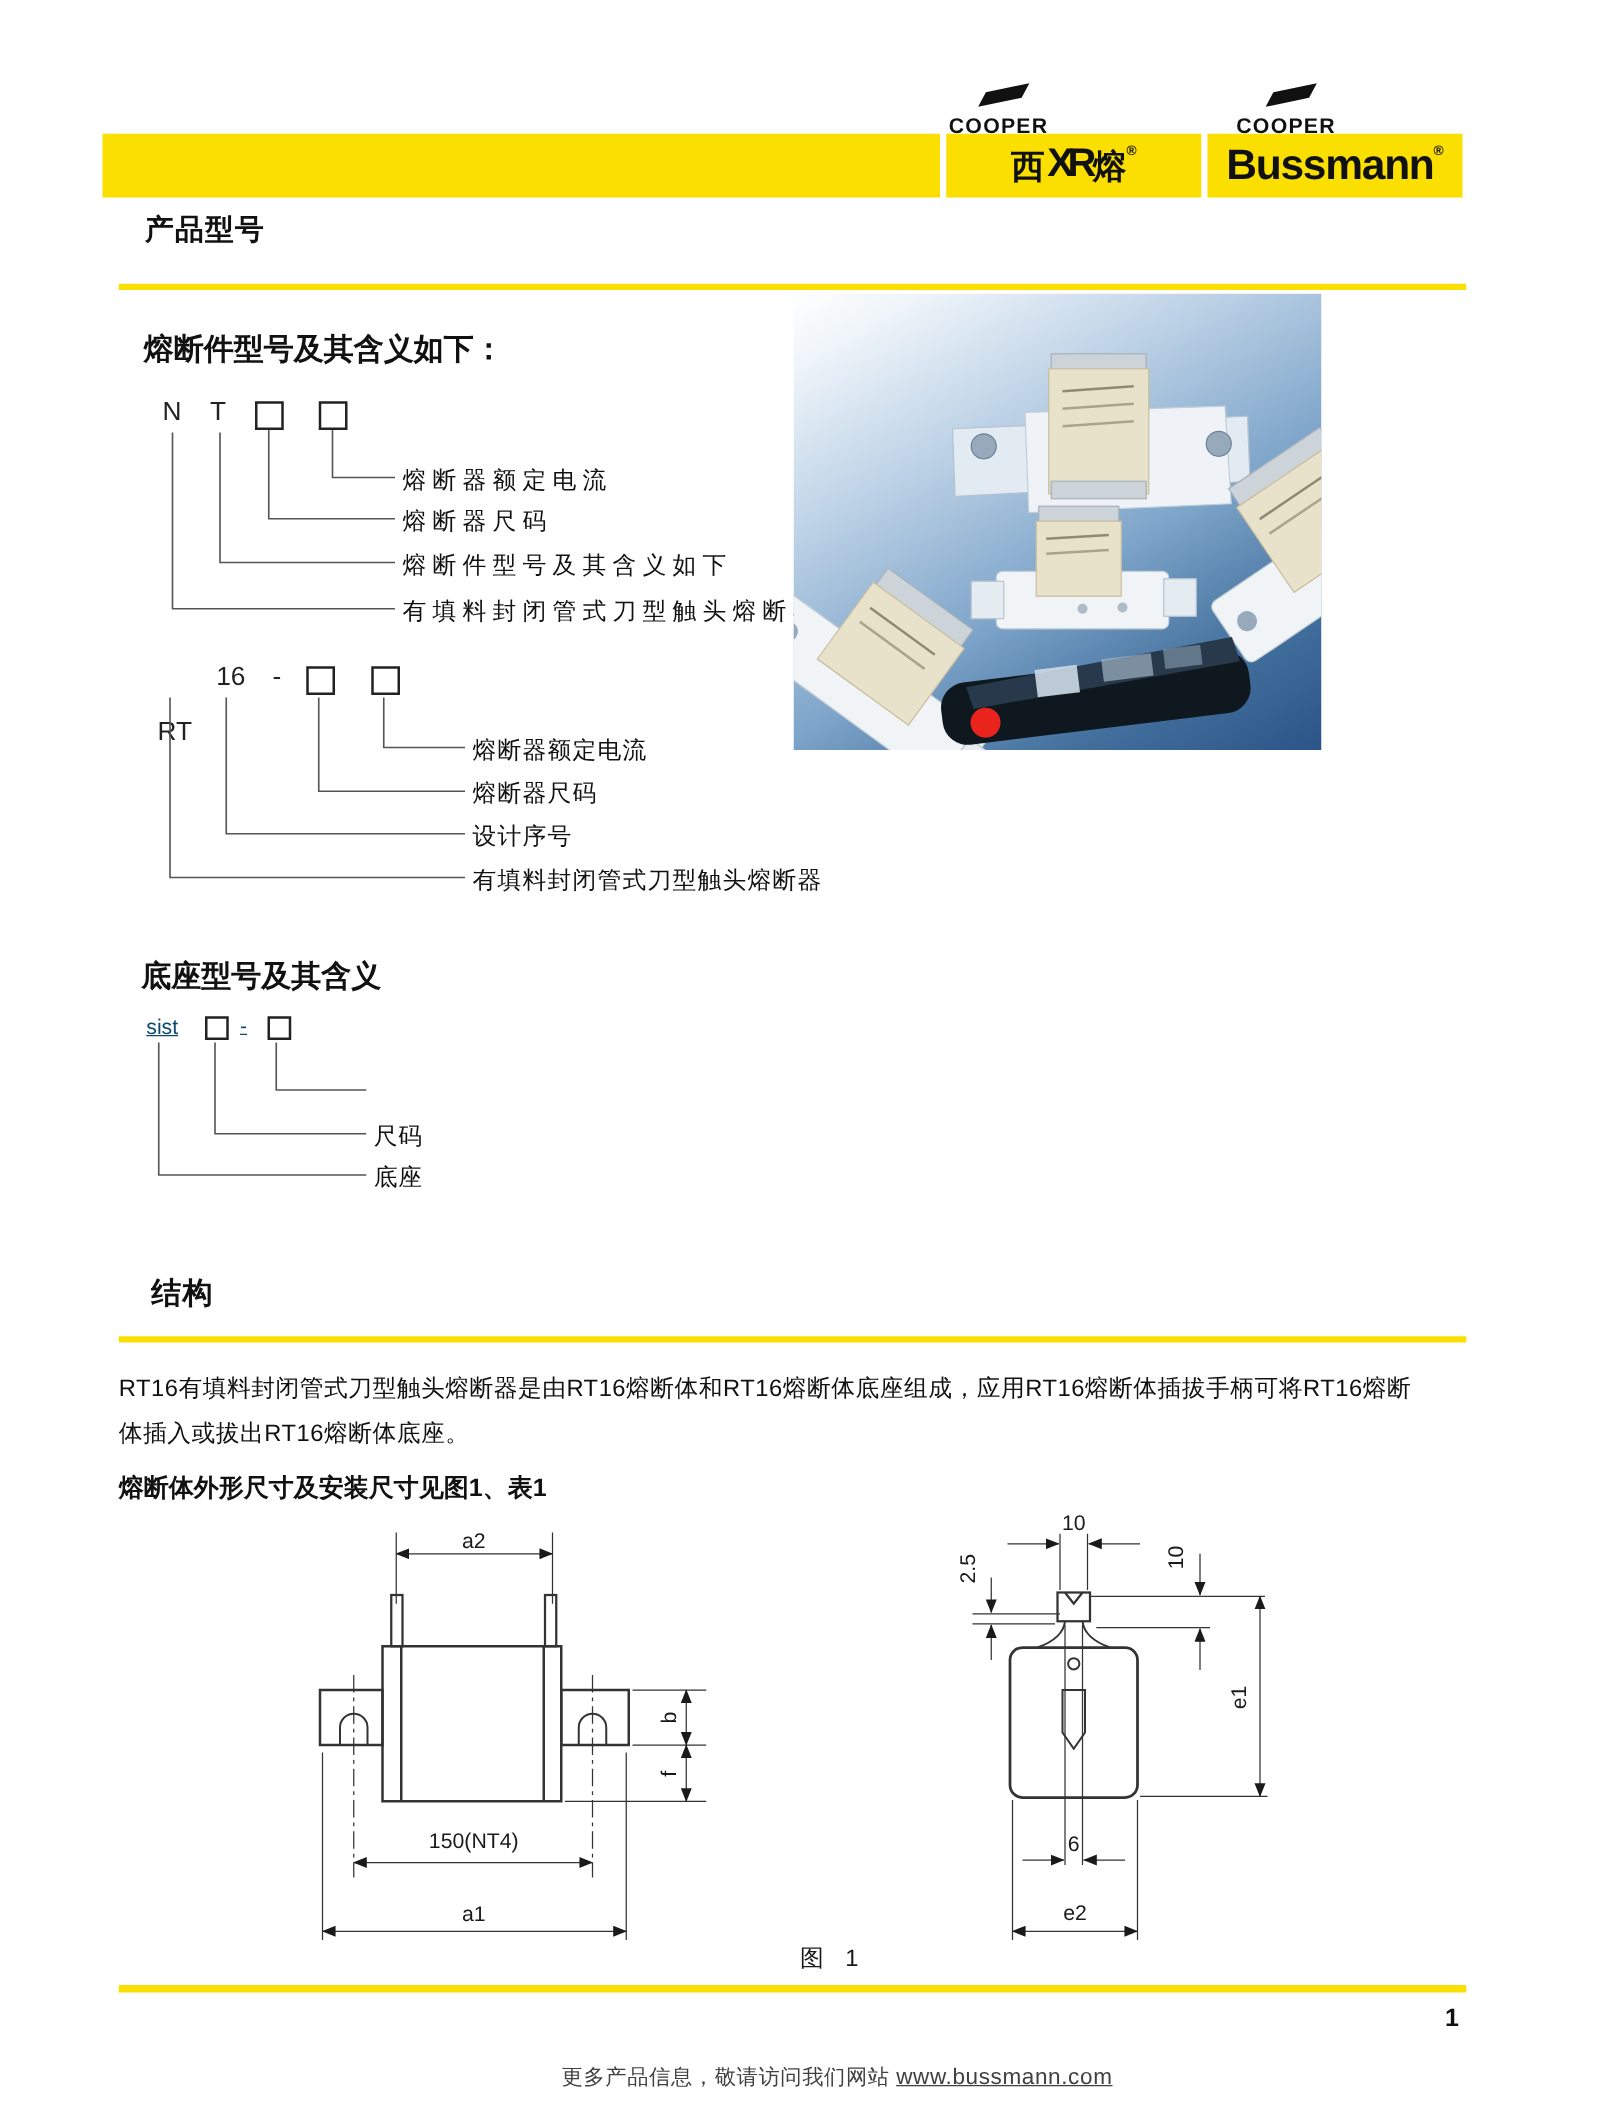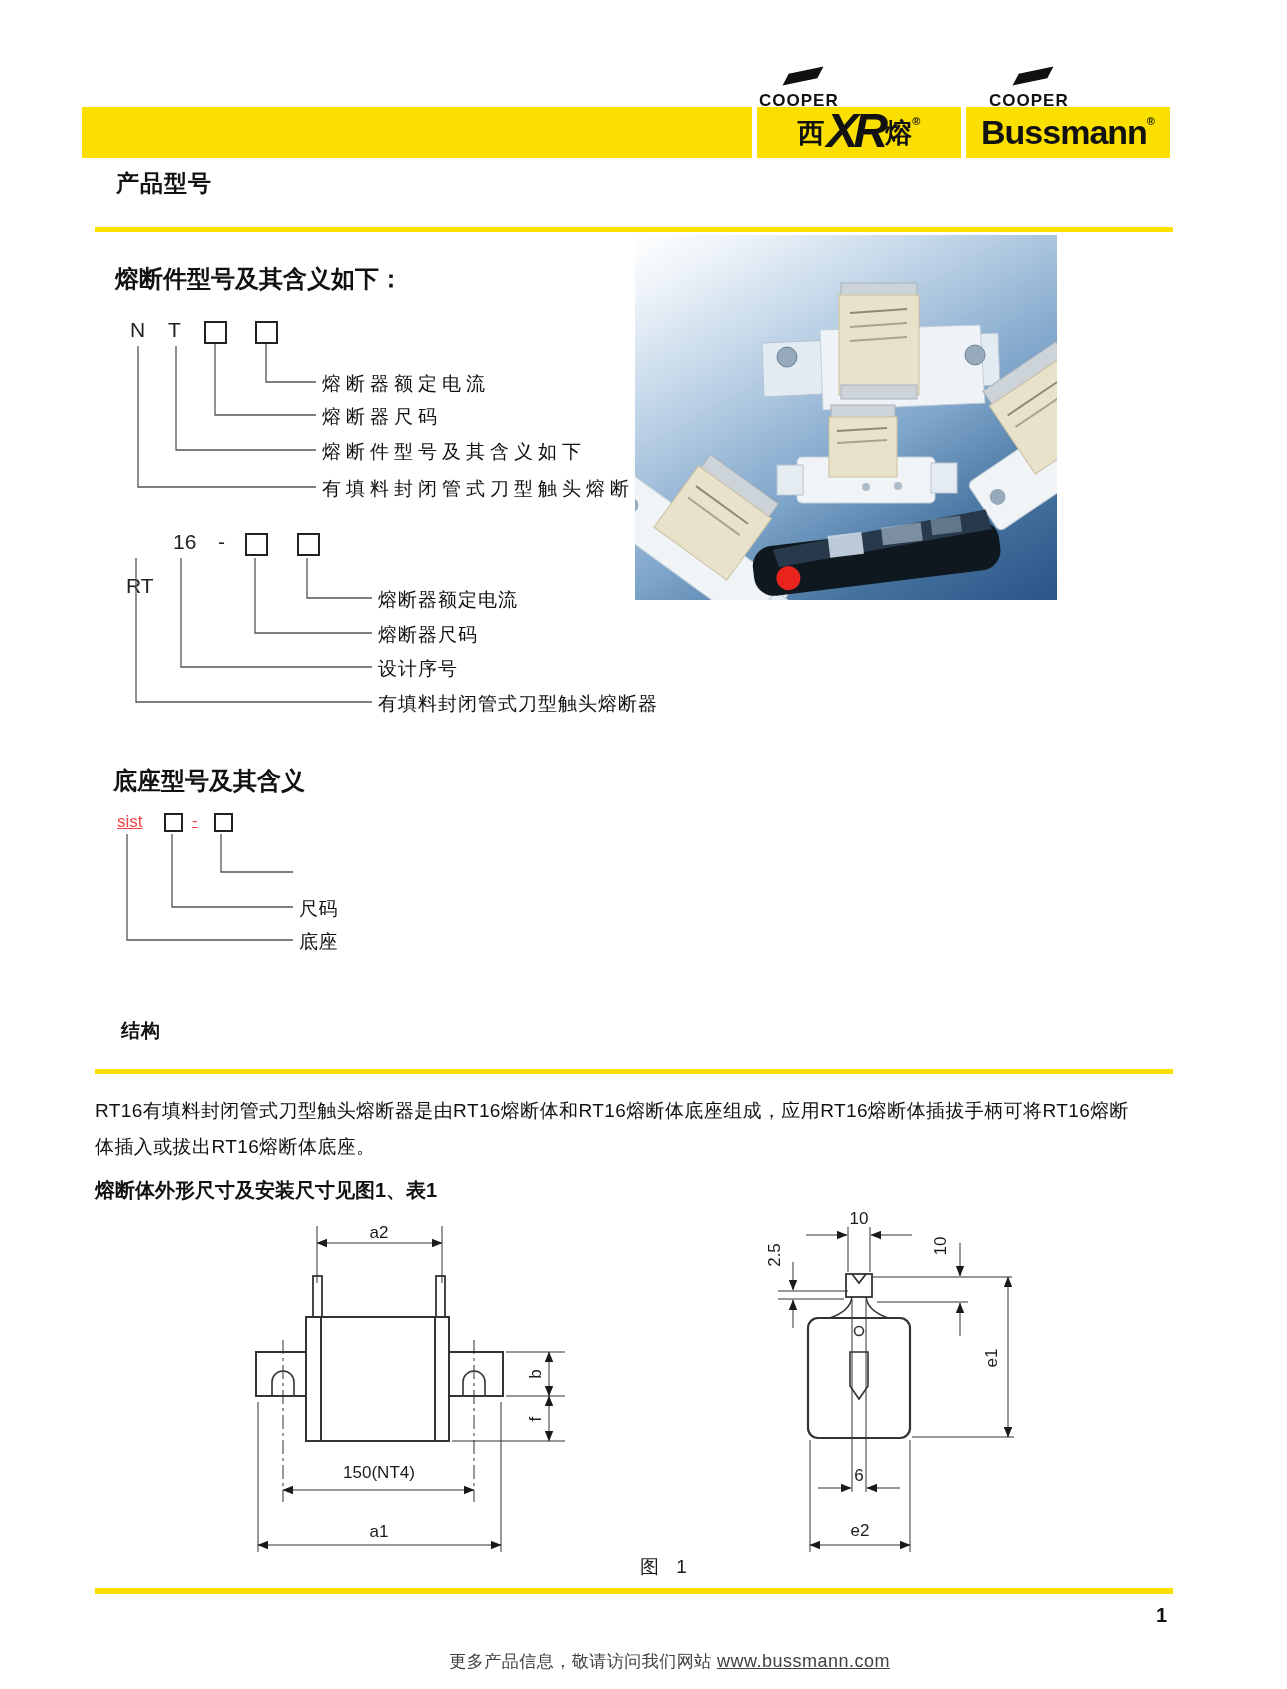--- a/index.html
+++ b/index.html
@@ -4,30 +4,30 @@
 <style>
   html,body{margin:0;padding:0;background:#888;}
   .page{position:relative;width:1287px;height:1689px;background:#ffffff;margin:0 auto;overflow:hidden;
         font-family:"Liberation Sans","DejaVu Sans",sans-serif;color:#111;}
   
   .ybar{position:absolute;background:#fadf00;}
   .cooper{position:absolute;font-size:17px;font-weight:900;letter-spacing:1px;color:#111;}
   .flag{position:absolute;width:30px;height:12px;background:#111;transform:skewX(-38deg) rotate(-14deg);}
   .logo-block{position:absolute;display:flex;align-items:center;justify-content:center;background:#fadf00;}
   .xr-xi,.xr-rong{font-size:27px;font-weight:900;}
-  .xr-xr{font-size:48px;font-weight:900;font-style:italic;letter-spacing:-5px;margin:0 2px 4px 2px;}
+  .xr-xr{font-size:32px;font-weight:900;letter-spacing:-5px;margin:0 2px 4px 2px;}
   .reg{font-size:11px;font-weight:700;position:relative;top:-12px;}
   .buss{font-size:34px;font-weight:900;letter-spacing:-1px;}
   
   .h1{position:absolute;font-size:23px;font-weight:bold;letter-spacing:1px;}
   .h2{position:absolute;font-size:24px;font-weight:bold;}
   .rule{position:absolute;height:5px;background:#fadf00;}
   
   .code{position:absolute;font-size:21px;color:#222;}
-  .code-s{position:absolute;font-size:17px;color:#ef4444;text-decoration:underline;}
+  .code-s{position:absolute;font-size:17px;color:#0c4a6e;text-decoration:underline;}
   .sq{position:absolute;width:19px;height:19px;border:2px solid #222;background:#fff;}
   .sq-s{position:absolute;width:15px;height:15px;border:2px solid #222;background:#fff;}
   
   .lbl{position:absolute;font-size:19px;letter-spacing:5px;color:#111;white-space:nowrap;}
   .lbl2{position:absolute;font-size:19px;letter-spacing:1px;color:#111;white-space:nowrap;}
   .lbl3{position:absolute;font-size:19px;letter-spacing:0.5px;color:#111;white-space:nowrap;}
   
   .para{position:absolute;font-size:19px;letter-spacing:0.4px;color:#111;white-space:nowrap;}
   
   .photo{position:absolute;left:635px;top:235px;width:422px;height:365px;
@@ -152,21 +152,21 @@
         <rect x="118" y="296" width="248" height="50" rx="20" fill="#10181f"></rect>
         <polygon points="140,300 356,286 360,306 144,318" fill="#27394a"></polygon>
         <rect x="196" y="293" width="34" height="22" fill="#cdd9e5" opacity="0.9"></rect>
         <rect x="250" y="291" width="40" height="18" fill="#9fb4c6" opacity="0.7"></rect>
         <rect x="300" y="289" width="30" height="16" fill="#8ba2b6" opacity="0.6"></rect>
         <circle cx="152" cy="330" r="12" fill="#e8241d"></circle>
       </g>
     </svg>
   </div>
 
-  <div class="h1" style="left:121px;top:1018px;font-size:19px;">结构</div>
+  <div class="h1" style="left:121px;top:1018px;font-size:24px;">结构</div>
   <div class="rule" style="left:95px;top:1069px;width:1078px;"></div>
 
   <div class="para" style="left:95px;top:1098px;">RT16有填料封闭管式刀型触头熔断器是由RT16熔断体和RT16熔断体底座组成，应用RT16熔断体插拔手柄可将RT16熔断</div>
   <div class="para" style="left:95px;top:1134px;">体插入或拔出RT16熔断体底座。</div>
 
   <div class="h2" style="left:95px;top:1177px;font-size:20px;">熔断体外形尺寸及安装尺寸见图1、表1</div>
 
   <svg class="figlayer" width="1287" height="1689" viewBox="0 0 1287 1689">
     <defs>
       <marker id="ar" viewBox="0 0 10 8" refX="9.5" refY="4" markerWidth="11" markerHeight="9" orient="auto-start-reverse">

